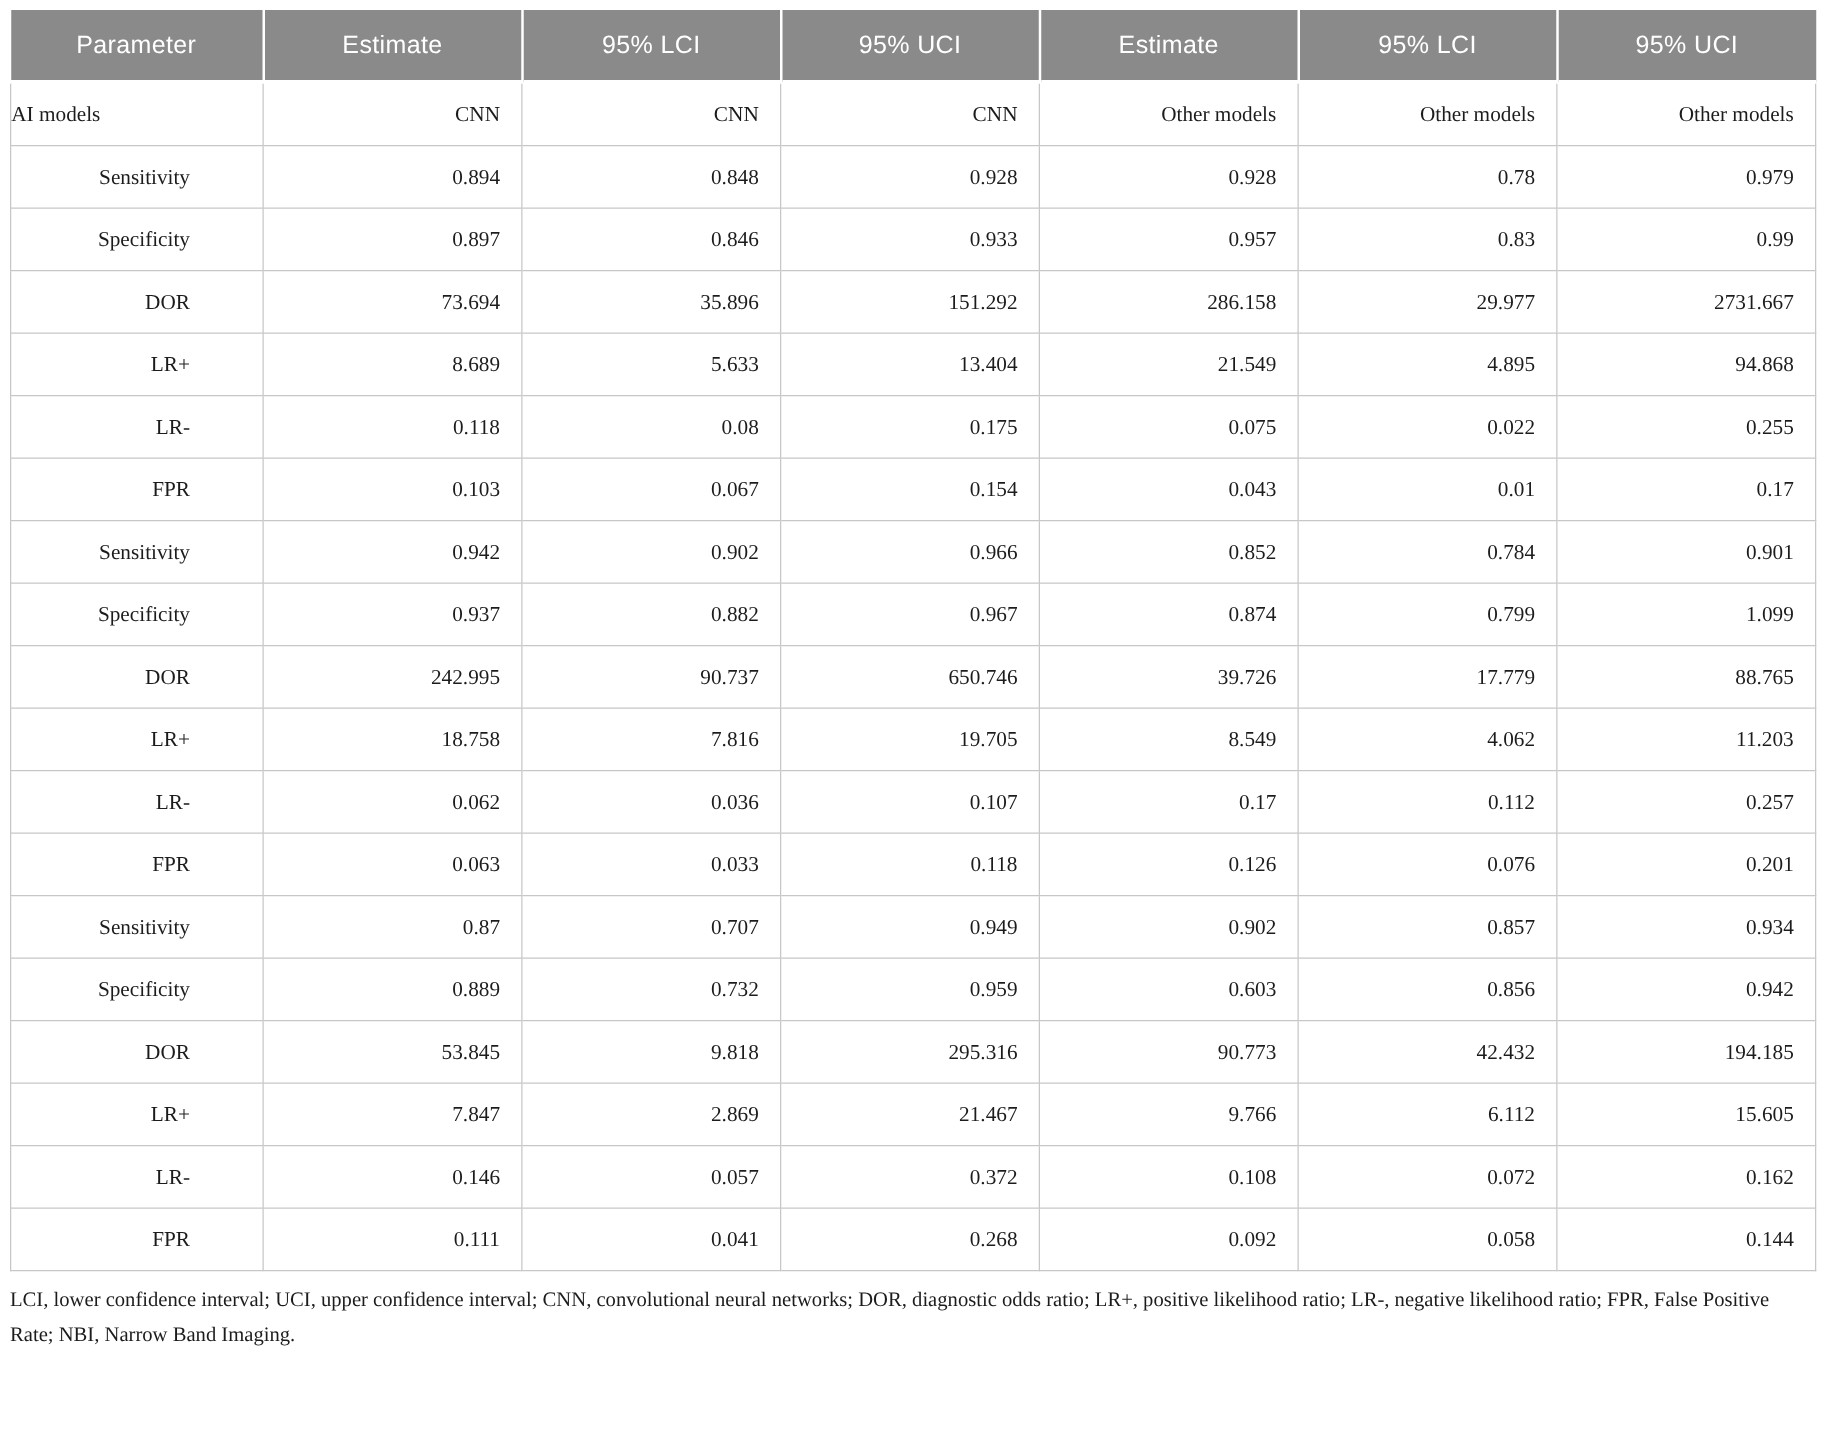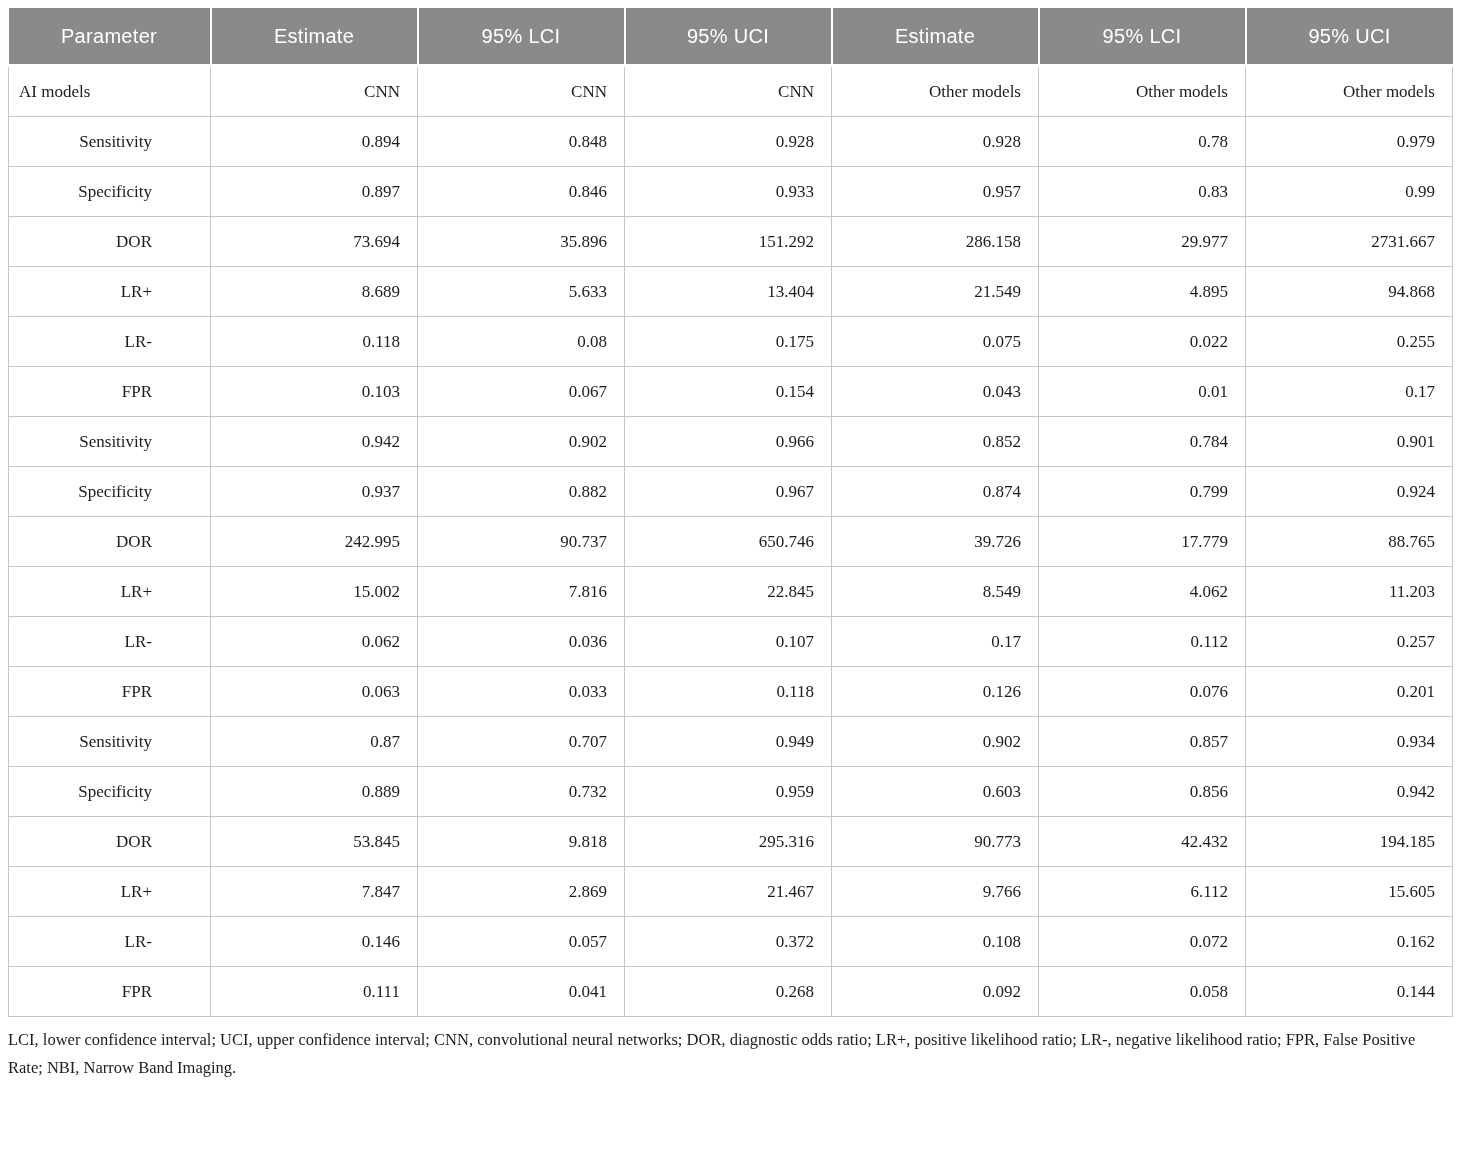--- a/index.html
+++ b/index.html
@@ -47,21 +47,21 @@
   td.value{
     text-align:right;
     padding-right:17px;
   }
   td.label{
     white-space:pre-line;
     line-height:1.5;
   }
   td.label.section{
     text-align:left;
-    padding-left:10px;
+    padding-left:0;
   }
   td.label.sub{
     text-align:right;
     padding-right:58px;
   }
   .footnote{
     width:1444px;
     margin-top:9px;
     font-size:16.5px;
     line-height:1.7;
@@ -166,36 +166,36 @@
           <td class="value">0.784</td>
           <td class="value">0.901</td>
         </tr>
         <tr>
           <td class="label sub">Specificity</td>
           <td class="value">0.937</td>
           <td class="value">0.882</td>
           <td class="value">0.967</td>
           <td class="value">0.874</td>
           <td class="value">0.799</td>
-          <td class="value">0.924</td>
+          <td class="value">1.099</td>
         </tr>
         <tr>
           <td class="label sub">DOR</td>
           <td class="value">242.995</td>
           <td class="value">90.737</td>
           <td class="value">650.746</td>
           <td class="value">39.726</td>
           <td class="value">17.779</td>
           <td class="value">88.765</td>
         </tr>
         <tr>
           <td class="label sub">LR+</td>
-          <td class="value">15.002</td>
+          <td class="value">18.758</td>
           <td class="value">7.816</td>
-          <td class="value">22.845</td>
+          <td class="value">19.705</td>
           <td class="value">8.549</td>
           <td class="value">4.062</td>
           <td class="value">11.203</td>
         </tr>
         <tr>
           <td class="label sub">LR-</td>
           <td class="value">0.062</td>
           <td class="value">0.036</td>
           <td class="value">0.107</td>
           <td class="value">0.17</td>

